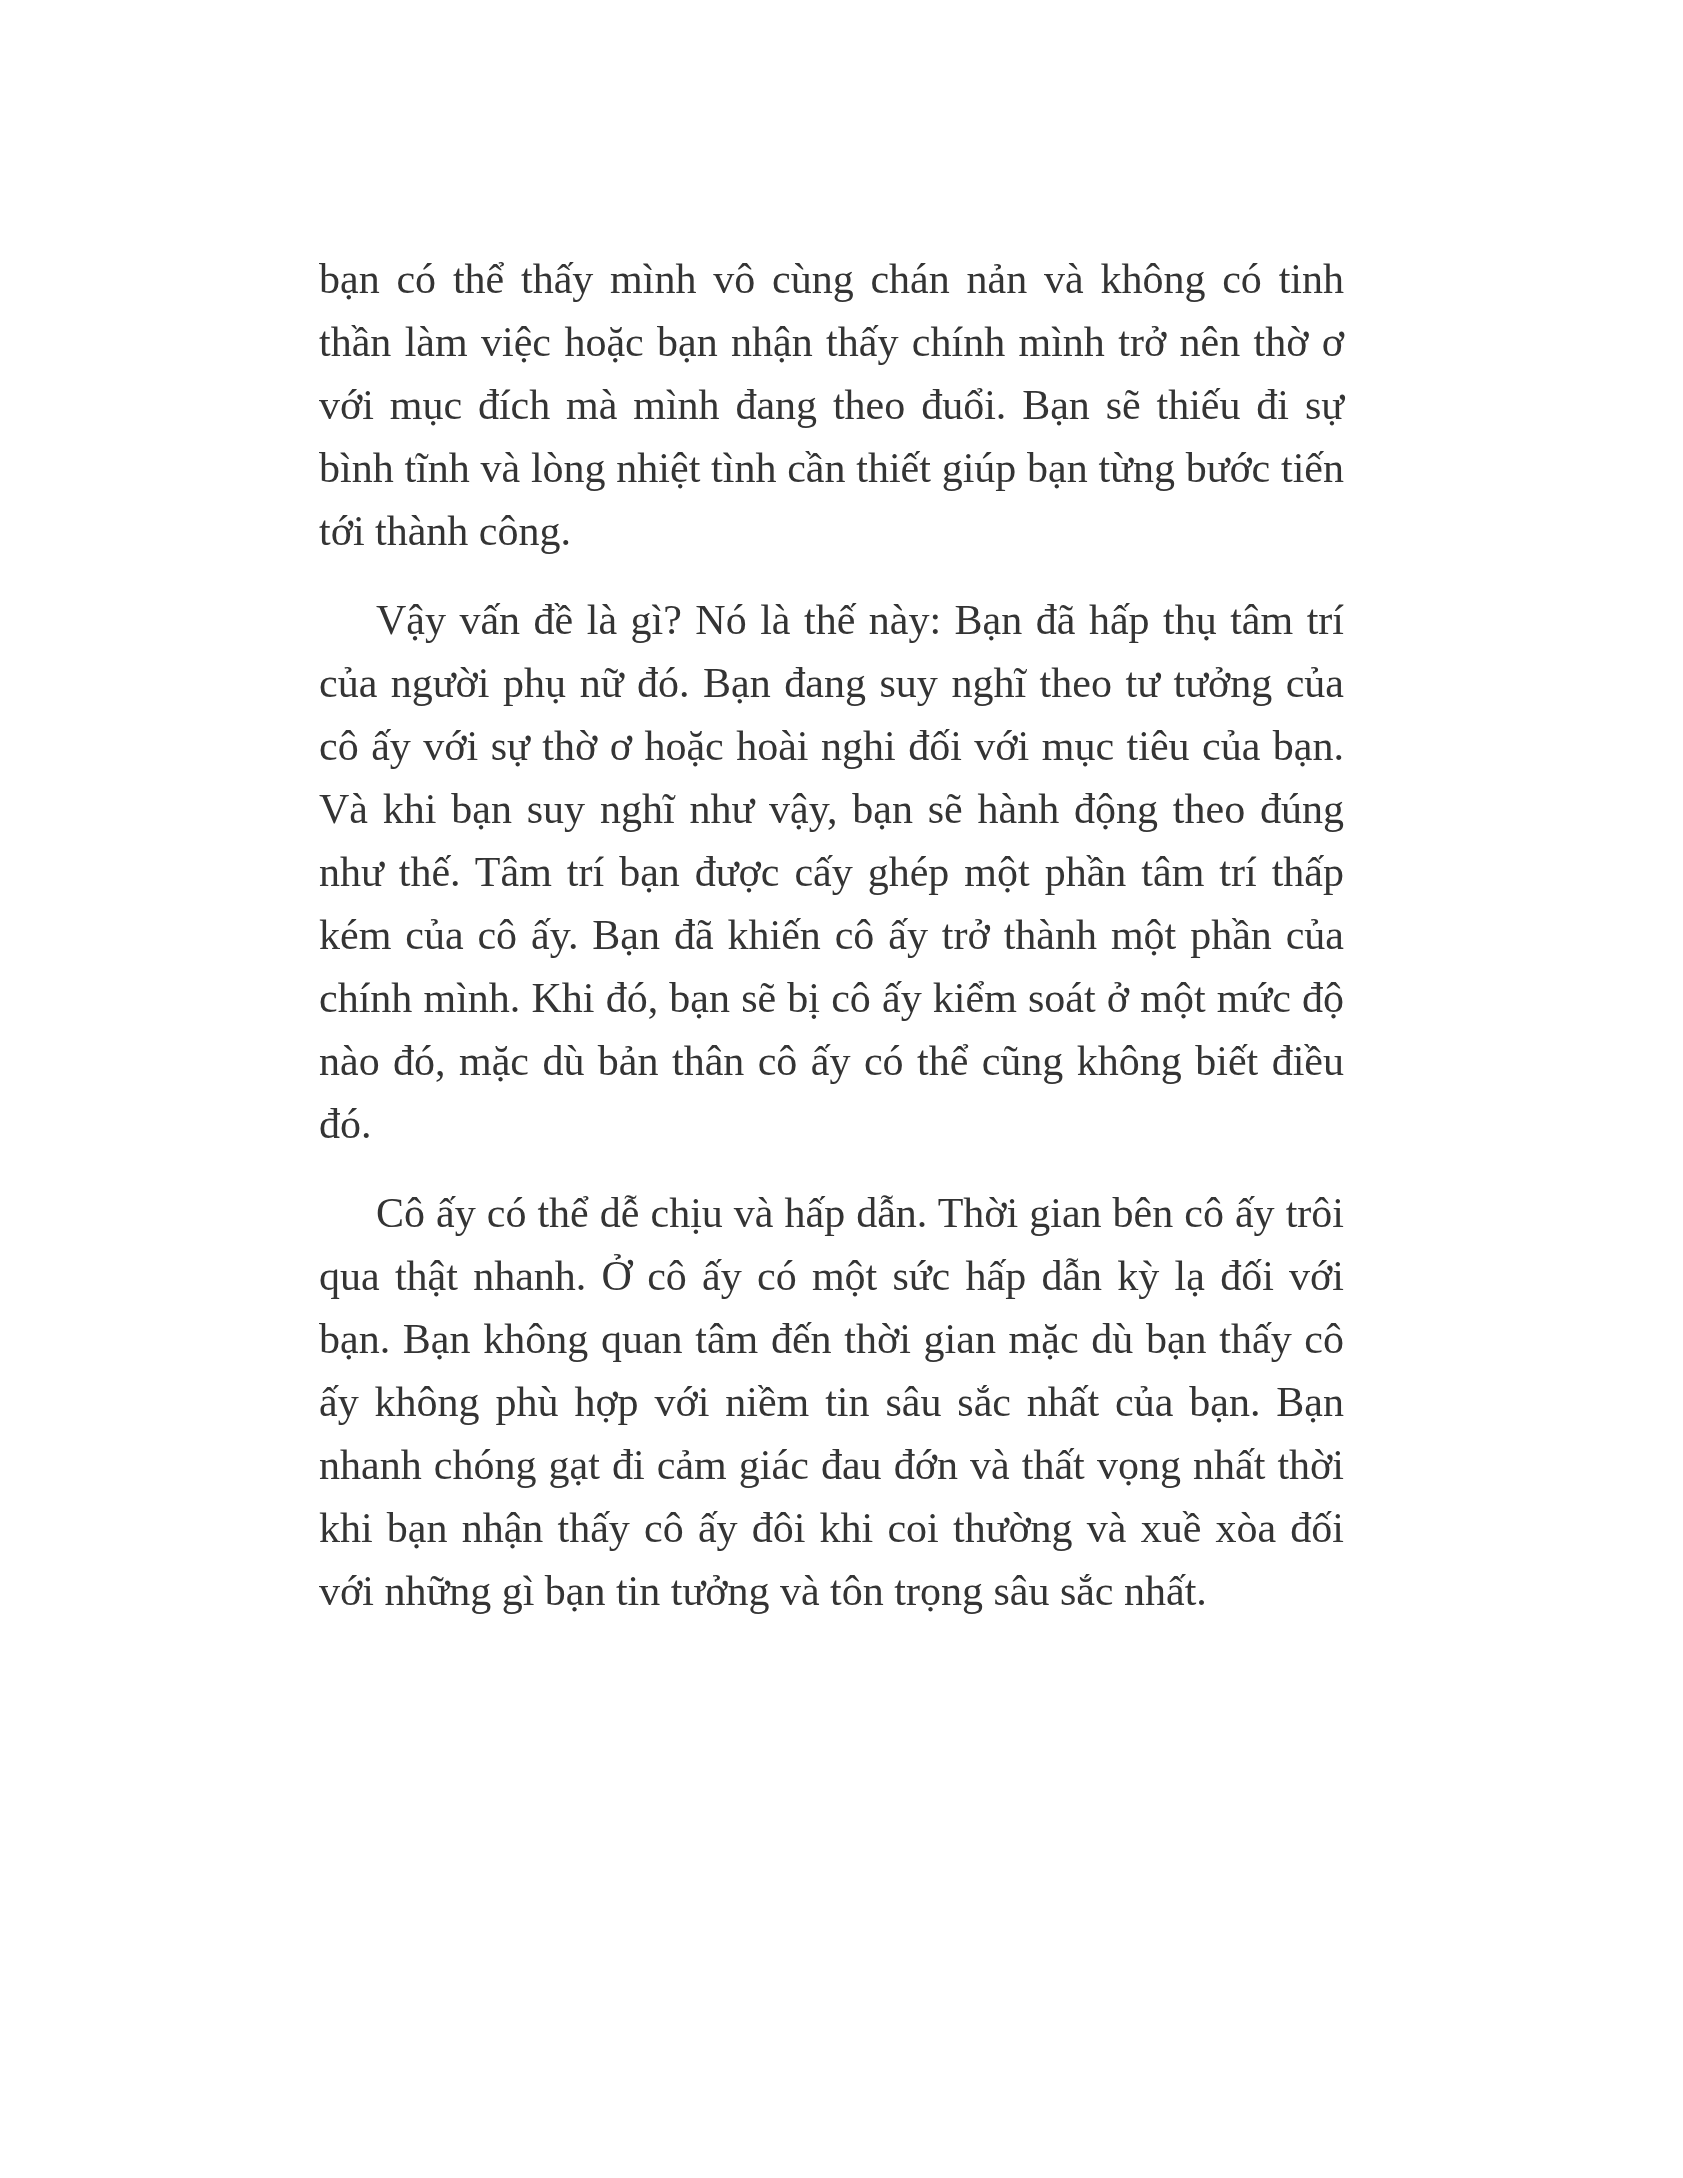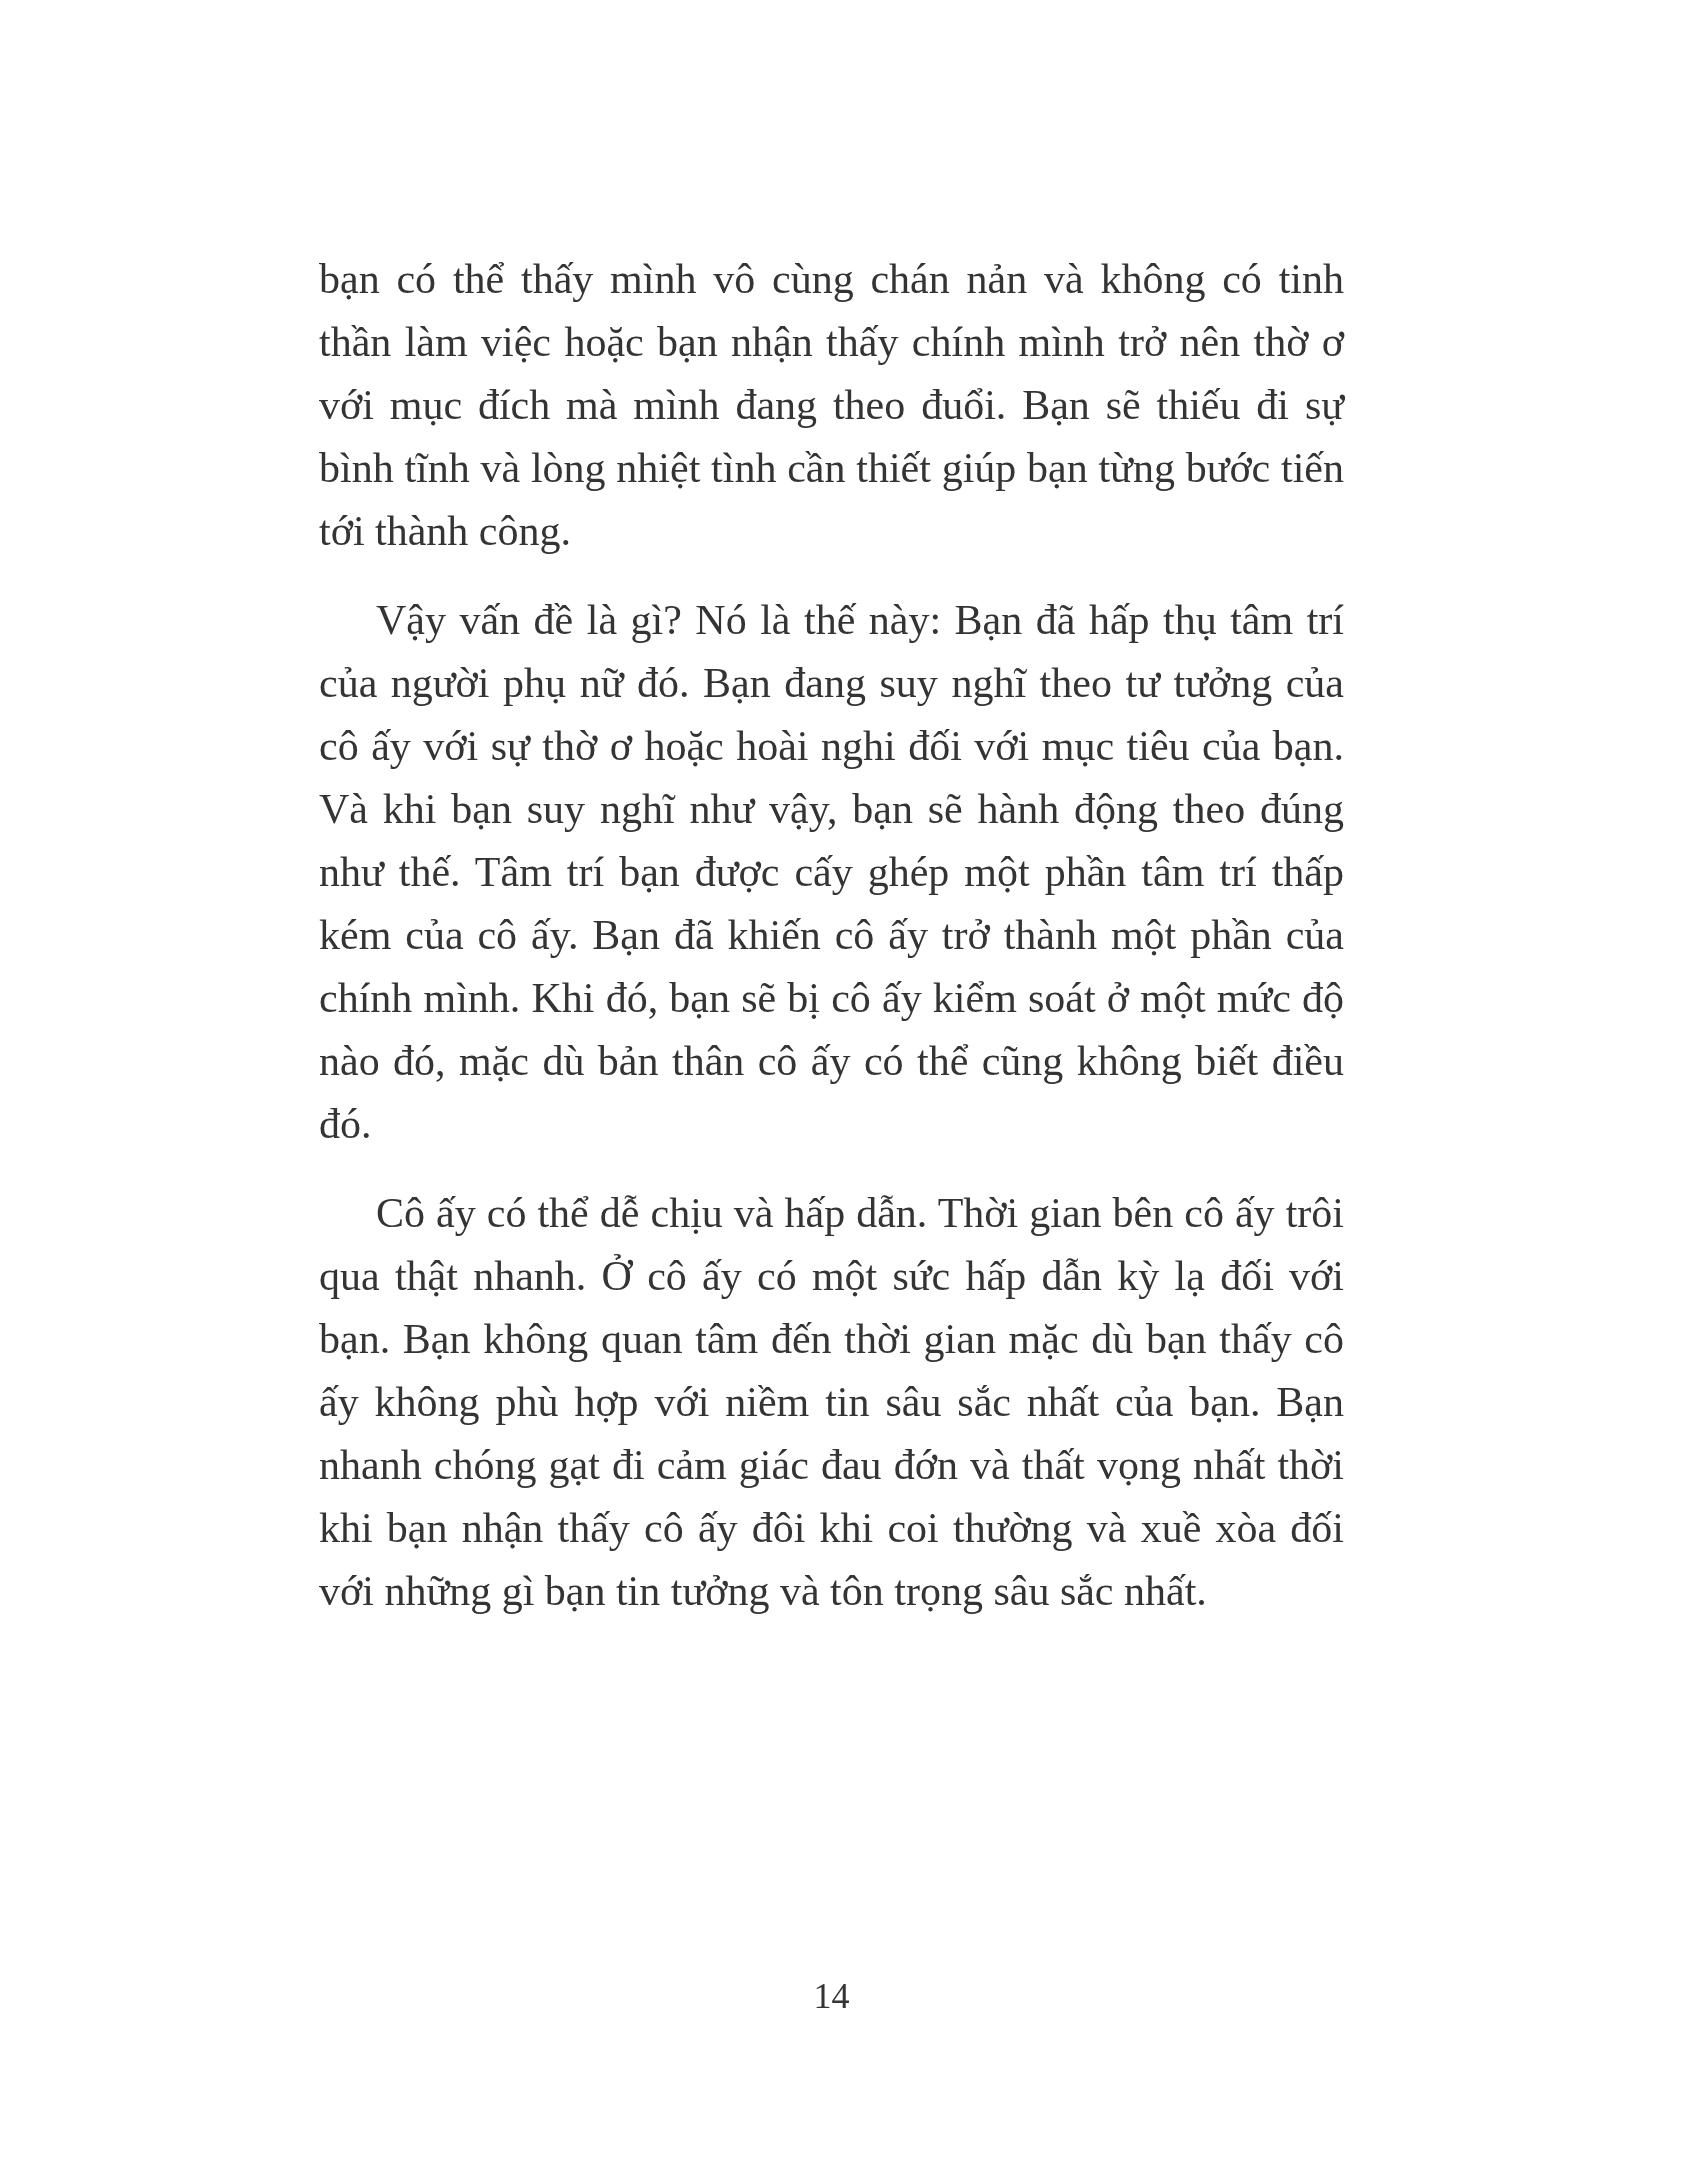--- a/index.html
+++ b/index.html
@@ -48,15 +48,14 @@
 </style>
 </head>
 <body>
 
 <div class="book-page">
   <div class="text-block">
     <p>bạn có thể thấy mình vô cùng chán nản và không có tinh thần làm việc hoặc bạn nhận thấy chính mình trở nên thờ ơ với mục đích mà mình đang theo đuổi. Bạn sẽ thiếu đi sự bình tĩnh và lòng nhiệt tình cần thiết giúp bạn từng bước tiến tới thành công.</p>
     <p class="indent">Vậy vấn đề là gì? Nó là thế này: Bạn đã hấp thụ tâm trí của người phụ nữ đó. Bạn đang suy nghĩ theo tư tưởng của cô ấy với sự thờ ơ hoặc hoài nghi đối với mục tiêu của bạn. Và khi bạn suy nghĩ như vậy, bạn sẽ hành động theo đúng như thế. Tâm trí bạn được cấy ghép một phần tâm trí thấp kém của cô ấy. Bạn đã khiến cô ấy trở thành một phần của chính mình. Khi đó, bạn sẽ bị cô ấy kiểm soát ở một mức độ nào đó, mặc dù bản thân cô ấy có thể cũng không biết điều đó.</p>
     <p class="indent">Cô ấy có thể dễ chịu và hấp dẫn. Thời gian bên cô ấy trôi qua thật nhanh. Ở cô ấy có một sức hấp dẫn kỳ lạ đối với bạn. Bạn không quan tâm đến thời gian mặc dù bạn thấy cô ấy không phù hợp với niềm tin sâu sắc nhất của bạn. Bạn nhanh chóng gạt đi cảm giác đau đớn và thất vọng nhất thời khi bạn nhận thấy cô ấy đôi khi coi thường và xuề xòa đối với những gì bạn tin tưởng và tôn trọng sâu sắc nhất.</p>
   </div>
-  <div class="page-number">14</div>
 </div>
 
 
 </body></html>

